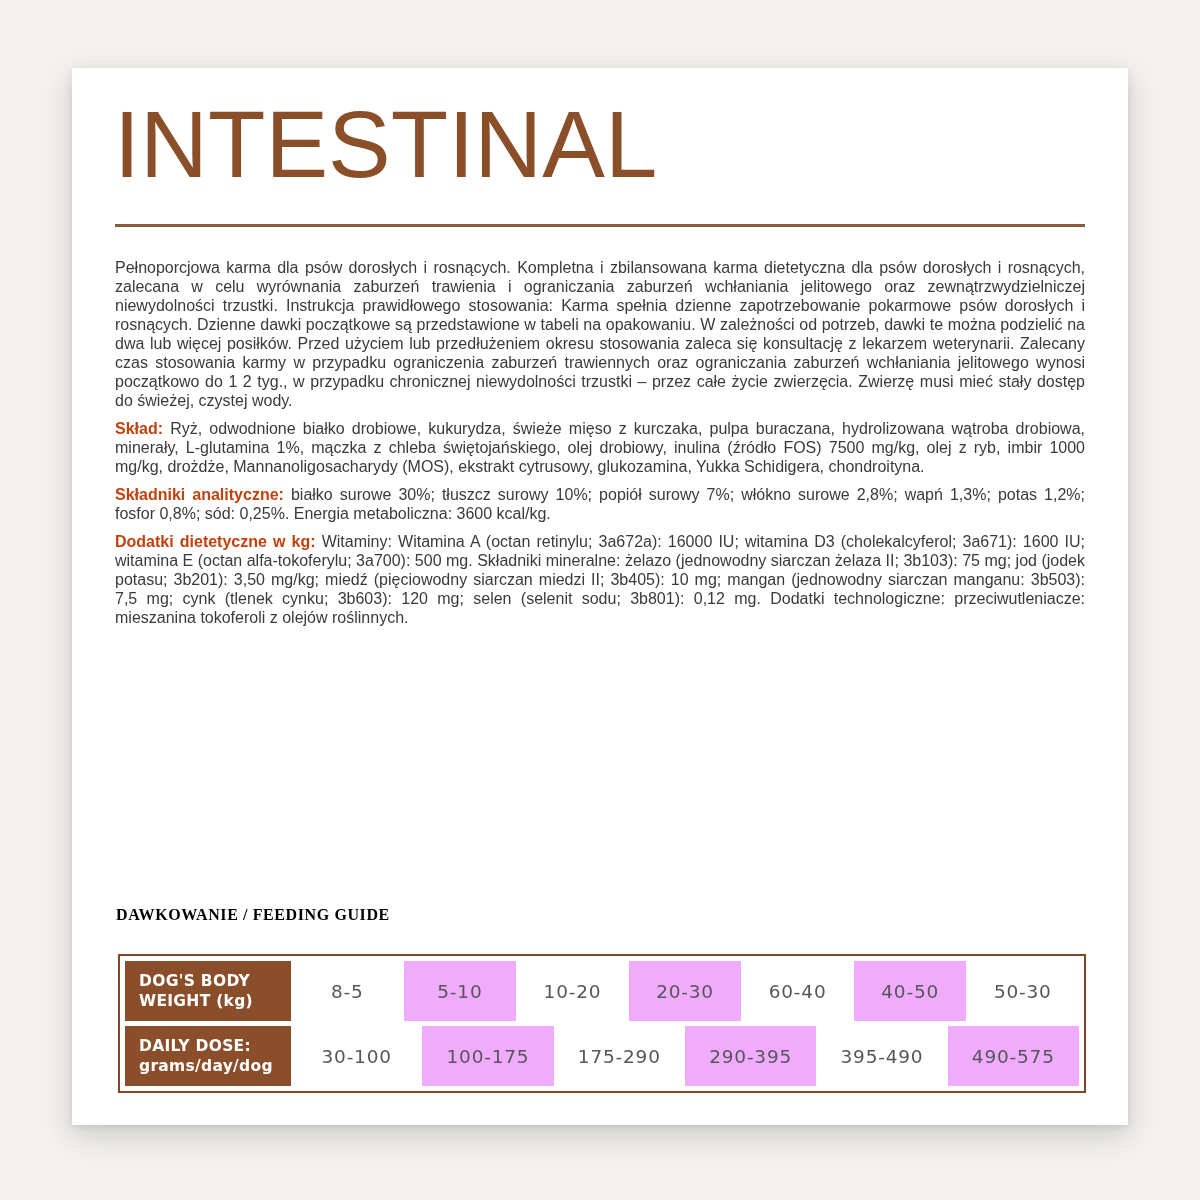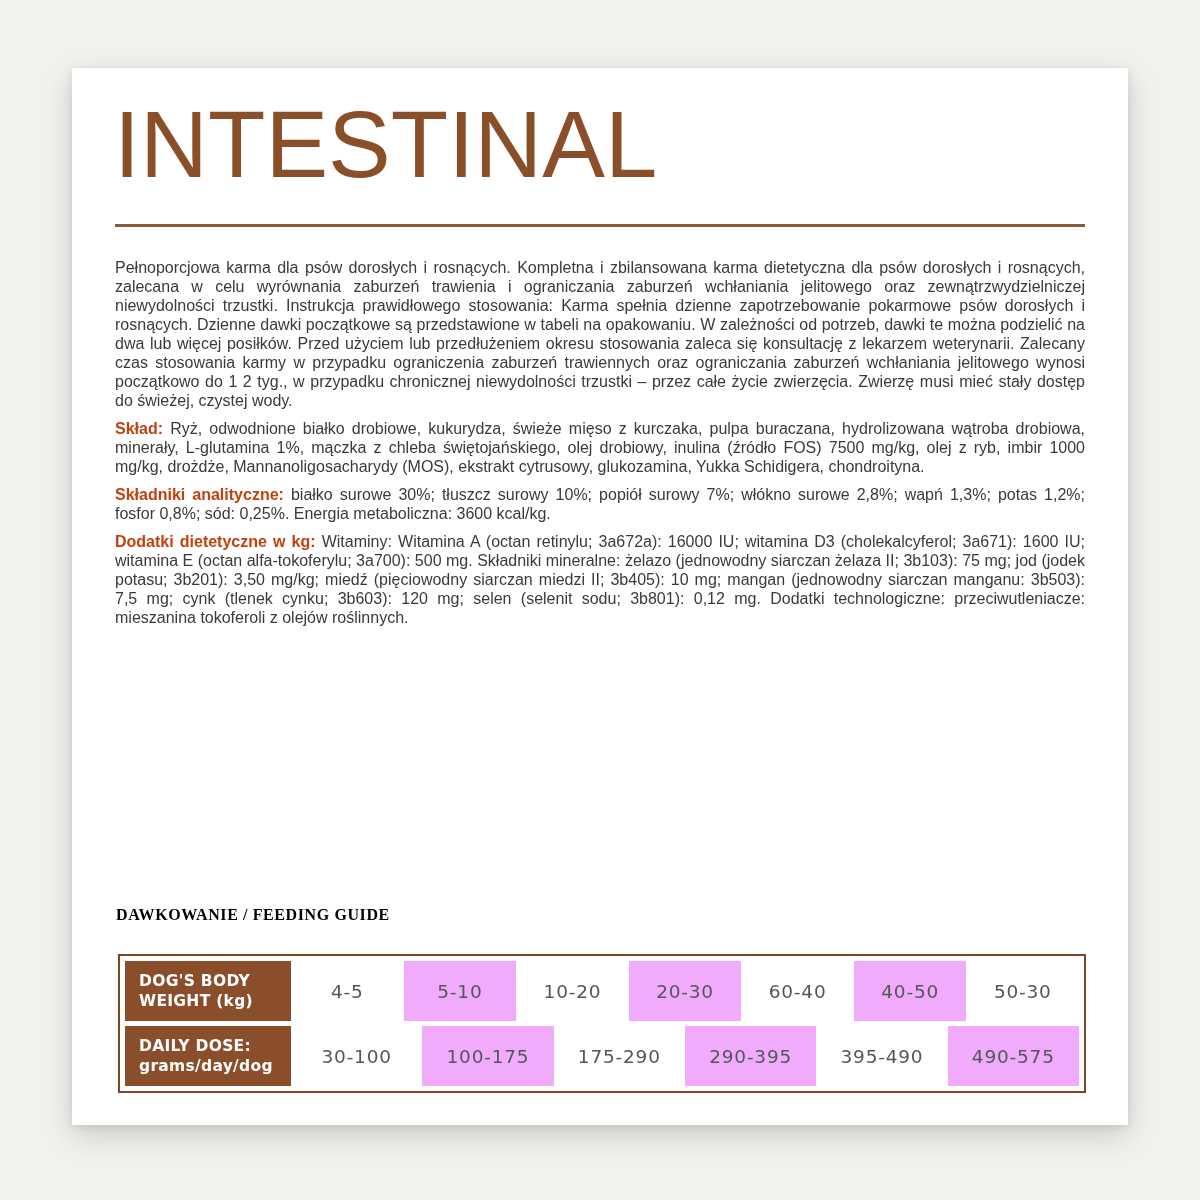--- a/index.html
+++ b/index.html
@@ -122,21 +122,21 @@
   </div>
 
   <div class="guide-heading">DAWKOWANIE / FEEDING GUIDE</div>
 
   <div class="ftable">
     <div class="frow">
       <div class="hcell">
         <span>DOG'S BODY</span>
         <span>WEIGHT (kg)</span>
       </div>
-      <div class="vcell">4-5</div>
+      <div class="vcell">8-5</div>
       <div class="vcell alt">5-10</div>
       <div class="vcell">10-20</div>
       <div class="vcell alt">20-30</div>
       <div class="vcell">60-40</div>
       <div class="vcell alt">40-50</div>
       <div class="vcell">50-30</div>
     </div>
     <div class="frow">
       <div class="hcell">
         <span>DAILY DOSE:</span>

